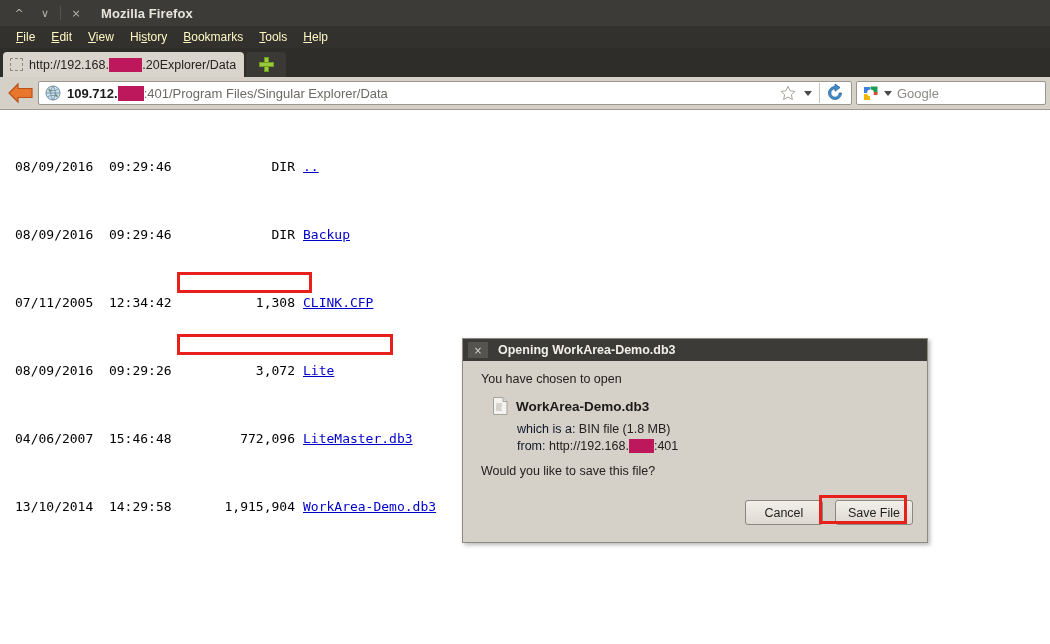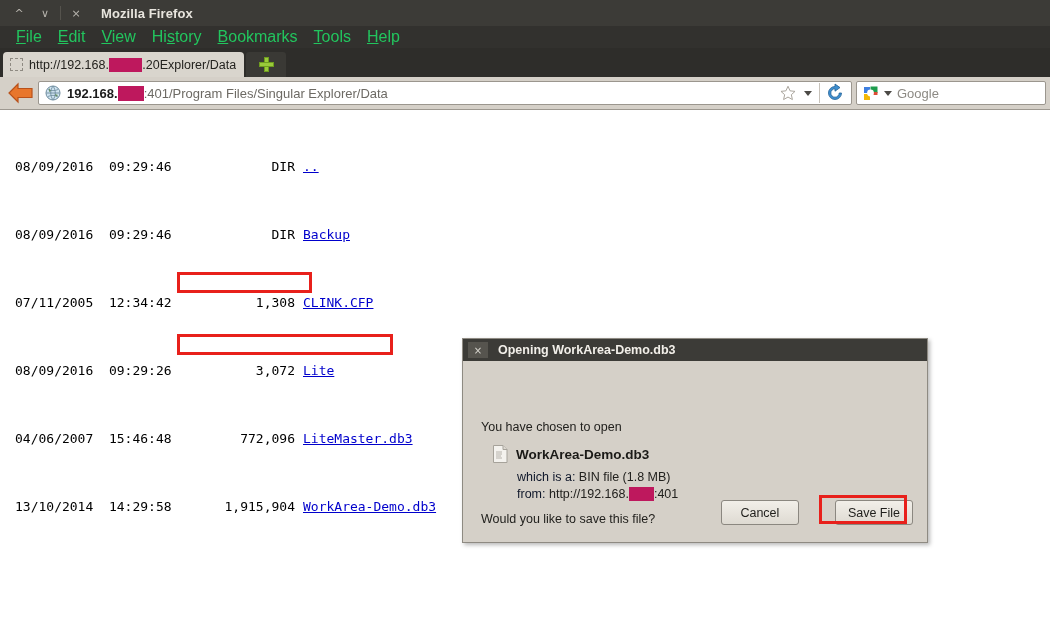--- a/index.html
+++ b/index.html
@@ -42,22 +42,22 @@
 
   
   #menubar {
     height: 22px;
     background: #32312e;
     display: flex;
     align-items: center;
     padding-left: 8px;
   }
   .menu-item {
-    color: #22c55e;
-    font-size: 16px;
+    color: #fef9c3;
+    font-size: 12px;
     padding: 0 8px;
     white-space: nowrap;
     cursor: default;
   }
   .menu-item .acc { text-decoration: underline; }
 
   
   #tabbar {
     height: 29px;
     background: #2e2d2a;
@@ -234,21 +234,21 @@
     color: #f2efe9;
     font-size: 12.5px;
     font-weight: bold;
     margin-left: 10px;
   }
   #dialog-body {
     padding: 11px 14px 0 18px;
     font-size: 12.5px;
     color: #22211e;
   }
-  #dialog-intro { margin-bottom: 11px; margin-top: 48px; }
+  #dialog-intro { margin-bottom: 11px; }
   #dialog-filename-row {
     display: flex;
     align-items: center;
     margin-left: 12px;
     margin-bottom: 7px;
   }
   #file-icon { width: 15px; height: 18px; flex: none; margin-right: 8px; }
   #dialog-filename {
     font-size: 13.5px;
     font-weight: bold;
@@ -260,21 +260,20 @@
     font-size: 12.5px;
   }
   .detail-label { color: #0f172a; }
   #dialog-question { margin-top: 11px; }
   #dialog-buttons {
     position: absolute;
     right: 14px;
     bottom: 17px;
     display: flex;
     align-items: center;
-    gap: 24px;
   }
   .dlg-btn {
     min-width: 78px;
     height: 25px;
     background: linear-gradient(to bottom, #f2efe9 0%, #dedad2 100%);
     border: 1px solid #8b8780;
     border-radius: 3px;
     font-size: 12.5px;
     color: #1f1e1b;
     display: flex; align-items: center; justify-content: center;
@@ -323,21 +322,21 @@
     </svg>
   </div>
 
   <div id="urlbar">
     <svg id="site-icon" viewBox="0 0 16 16">
       <circle cx="8" cy="8" r="7" fill="#cfe3f0" stroke="#6c8a9c" stroke-width="1"></circle>
       <path d="M1.5 8 h13 M8 1.2 C5 5 5 11 8 14.8 C11 11 11 5 8 1.2" fill="none" stroke="#6c8a9c" stroke-width="0.9"></path>
       <path d="M3 4.5 C6 6 10 6 13 4.5 M3 11.5 C6 10 10 10 13 11.5" fill="none" stroke="#6c8a9c" stroke-width="0.8"></path>
       <path d="M4 3 L6 6 L4 7 Z M10 9 L13 10 L11 12 Z" fill="#4f7e3f" opacity="0.75"></path>
     </svg>
-    <div id="url-text"><span class="host">192.168.</span><span class="redact">XXX</span><span>:401/Program Files/Singular Explorer/Data</span></div>
+    <div id="url-text"><span class="host">109.712.</span><span class="redact">XXX</span><span>:401/Program Files/Singular Explorer/Data</span></div>
     <div id="urlbar-actions">
       <svg id="star-icon" viewBox="0 0 20 20">
         <path d="M10 2.5 L12.3 7.6 L17.8 8.2 L13.7 11.9 L14.9 17.3 L10 14.5 L5.1 17.3 L6.3 11.9 L2.2 8.2 L7.7 7.6 Z" fill="#ffffff" stroke="#a9a49c" stroke-width="1.1"></path>
       </svg>
       <div class="caret"></div>
       <div id="urlbar-divider"></div>
       <svg id="reload-icon" viewBox="0 0 20 20">
         <path d="M16.5 10 A6.5 6.5 0 1 1 10 3.5 L10 1 L15 4.6 L10 8.2 L10 5.8 A4.2 4.2 0 1 0 14.2 10 Z" fill="#3f8fd0" stroke="#1f5f96" stroke-width="0.8"></path>
       </svg>
     </div>

